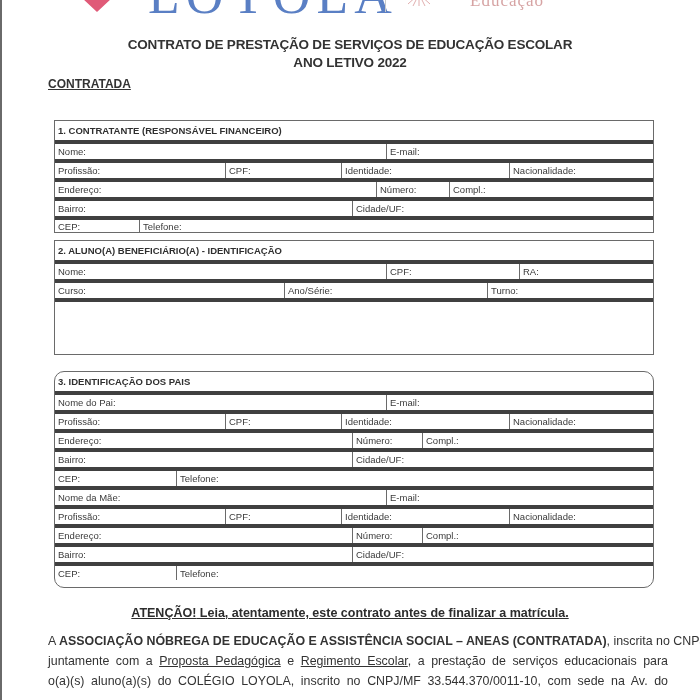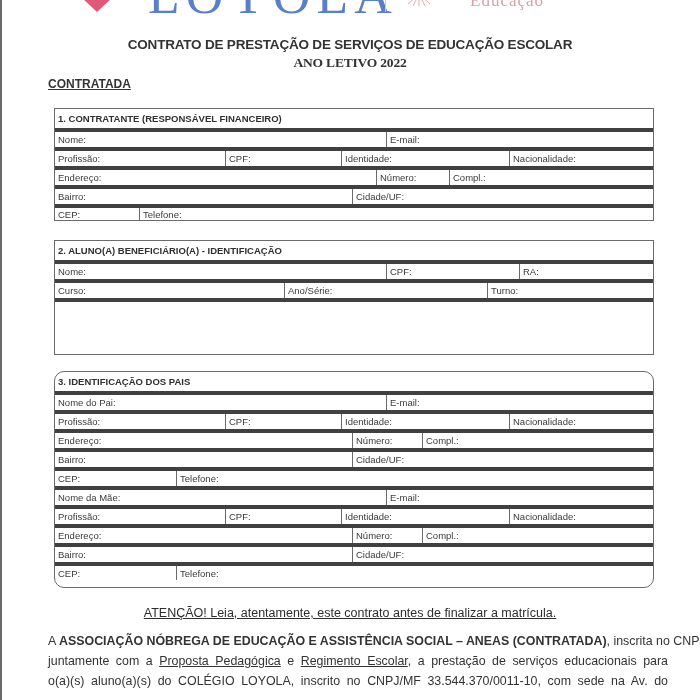--- a/index.html
+++ b/index.html
@@ -12,38 +12,38 @@
   .logo-text { position: absolute; left: 148px; top: -30px; font-family: "Liberation Serif", serif;
                font-size: 52px; letter-spacing: 6px; color: #5a7fc4; line-height: 1; }
   .logo-divider { position: absolute; left: 385px; top: 0; width: 1px; height: 12px; background: #c9c9c9; }
   .logo-sun { position: absolute; left: 404px; top: -6px; width: 30px; height: 14px; }
   .logo-tagline { position: absolute; left: 470px; top: -9px; font-family: "Liberation Serif", serif;
                   font-size: 17px; color: #d6a3a3; letter-spacing: 1px; }
 
   .title { position: absolute; left: 0; width: 700px; text-align: center; font-weight: bold;
            font-size: 13.5px; color: #333; letter-spacing: -0.2px; }
   .title.l1 { top: 37px; }
-  .title.l2 { top: 55px; font-family: Liberation Serif, serif; }
+  .title.l2 { top: 55px; }
   .section-head { position: absolute; left: 48px; top: 77px; font-weight: bold; font-size: 12px;
                   text-decoration: underline; color: #333; }
 
   
   .box { position: absolute; left: 54px; width: 600px; border: 1px solid #6a6a6a; box-sizing: border-box; }
   .row { position: relative; border-top: 4px solid #404040; box-sizing: border-box; }
   .row:first-child { border-top: none; }
   .cell { position: absolute; top: 0; bottom: 0; box-sizing: border-box; padding-left: 3px;
           font-size: 9.5px; color: #3a3a3a; display: flex; align-items: center; white-space: nowrap; }
   .cell.div { border-left: 1px solid #6a6a6a; }
   .box-title { font-weight: bold; font-size: 9.5px; color: #2f2f2f; }
 
   .ethnic-note { position: absolute; left: 3px; right: 4px; top: 1px; font-size: 8.3px; line-height: 13px; color: #3a3a3a; }
   .ethnic-opts { position: absolute; left: 45px; top: 29px; font-size: 9.5px; color: #3a3a3a; word-spacing: 1px; }
 
   .attention { position: absolute; left: 0; width: 700px; top: 606px; text-align: center;
-               font-weight: normal; font-size: 12.5px; color: #2d2d2d; }
+               font-weight: bold; font-size: 12.5px; color: #2d2d2d; }
   .attention span { text-decoration: underline; }
   .para { position: absolute; left: 48px; width: 620px; top: 631px; font-size: 12.4px; line-height: 20px;
           color: #333; text-align: justify; }
   .para .u { text-decoration: underline; }
   .para .b { font-weight: bold; margin-top: 32px; }
   .para-line { display: block; text-align-last: justify; white-space: nowrap; }
 </style>
 </head>
 <body>
 
@@ -64,21 +64,21 @@
       <line x1="15" y1="0" x2="9" y2="12"></line>
       <line x1="15" y1="0" x2="21" y2="12"></line>
   </g>
 </svg>
 <div class="logo-tagline">Educação</div>
 
 <div class="title l1">CONTRATO DE PRESTAÇÃO DE SERVIÇOS DE EDUCAÇÃO ESCOLAR</div>
 <div class="title l2">ANO LETIVO 2022</div>
 <div class="section-head">CONTRATADA</div>
 
-<div class="box" style="top:108px;height:113px;">
+<div class="box" style="top:120px;height:113px;">
   <div class="row" style="height:19px;">
     <div class="cell box-title" style="left:0;right:0;">1. CONTRATANTE  (RESPONSÁVEL FINANCEIRO)</div>
   </div>
   <div class="row" style="height:19px;">
     <div class="cell" style="left:0;width:331px;">Nome:</div>
     <div class="cell div" style="left:331px;right:0;">E-mail:</div>
   </div>
   <div class="row" style="height:19px;">
     <div class="cell" style="left:0;width:170px;">Profissão:</div>
     <div class="cell div" style="left:170px;width:116px;">CPF:</div>

